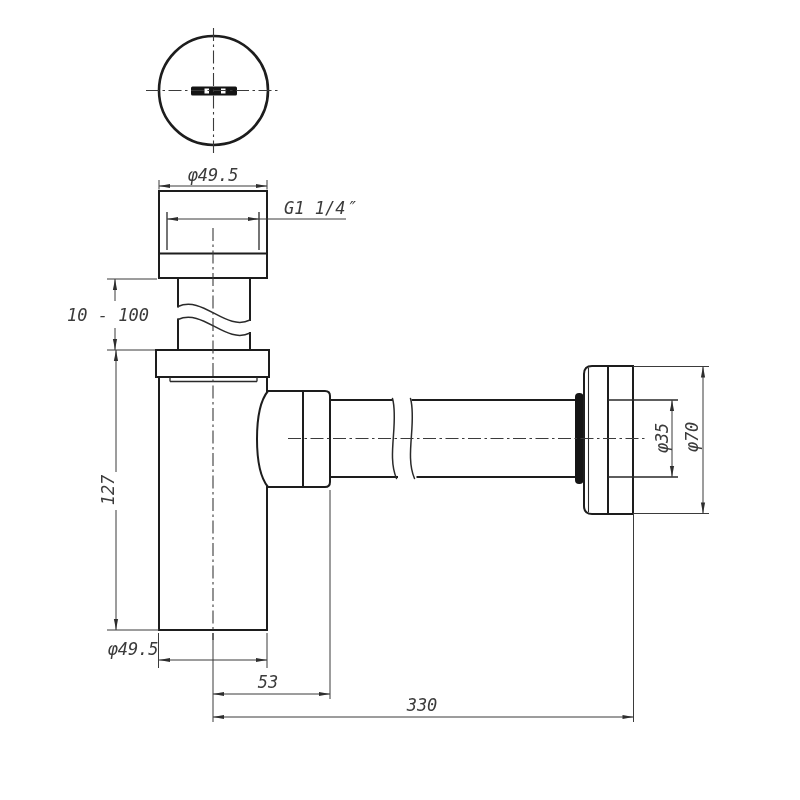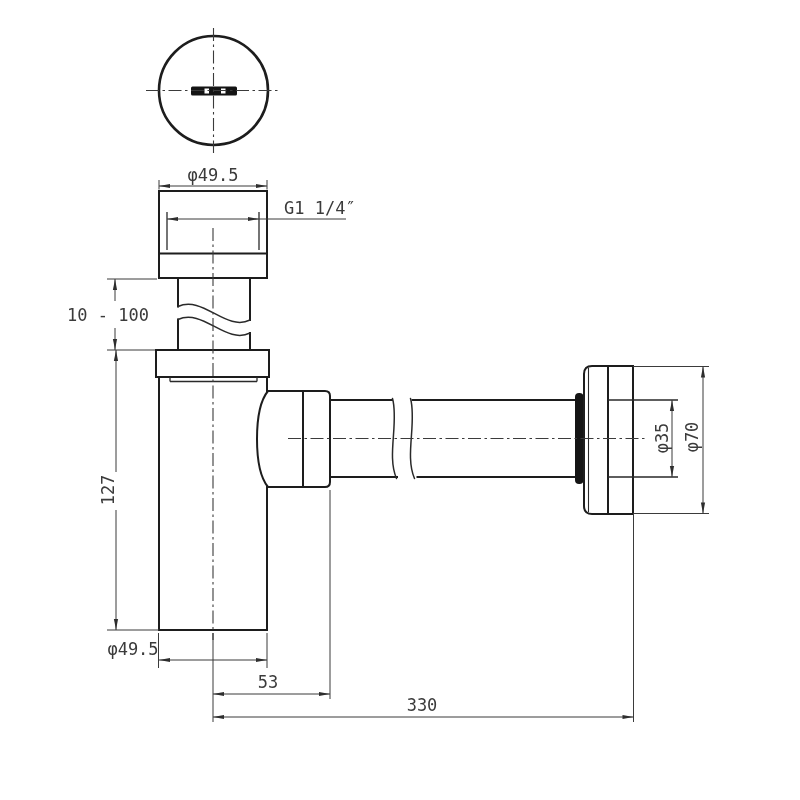--- a/index.html
+++ b/index.html
@@ -1,16 +1,16 @@
 <!DOCTYPE html>
 <html><head>
 <meta charset="utf-8">
 <style>
   html,body{margin:0;padding:0;background:#ffffff;width:800px;height:800px;overflow:hidden;}
-  .canvas-wrap{width:800px;height:688px;background:#e5e5e5;}
+  .canvas-wrap{width:800px;height:688px;background:#e5e5e5;font-style:italic;}
   svg{display:block;font-family:"DejaVu Sans Mono","Liberation Mono",monospace;}
   .geo{stroke:#1d1d1d;stroke-width:2;fill:none;stroke-linecap:square;}
   .geo-thin{stroke:#2a2a2a;stroke-width:1.3;fill:none;}
   .brk{stroke:#2a2a2a;stroke-width:1.5;fill:none;stroke-linecap:round;}
   .dim{stroke:#3b3b3b;stroke-width:1;fill:none;}
   .cl{stroke:#3b3b3b;stroke-width:1.1;fill:none;stroke-dasharray:13 3.5 2.5 3.5;}
   .arr{fill:#2e2e2e;stroke:none;}
   text{fill:#3b3b3b;font-size:17px;}
   .fill-white{fill:#ffffff;}
   .fill-dark{fill:#141414;}

